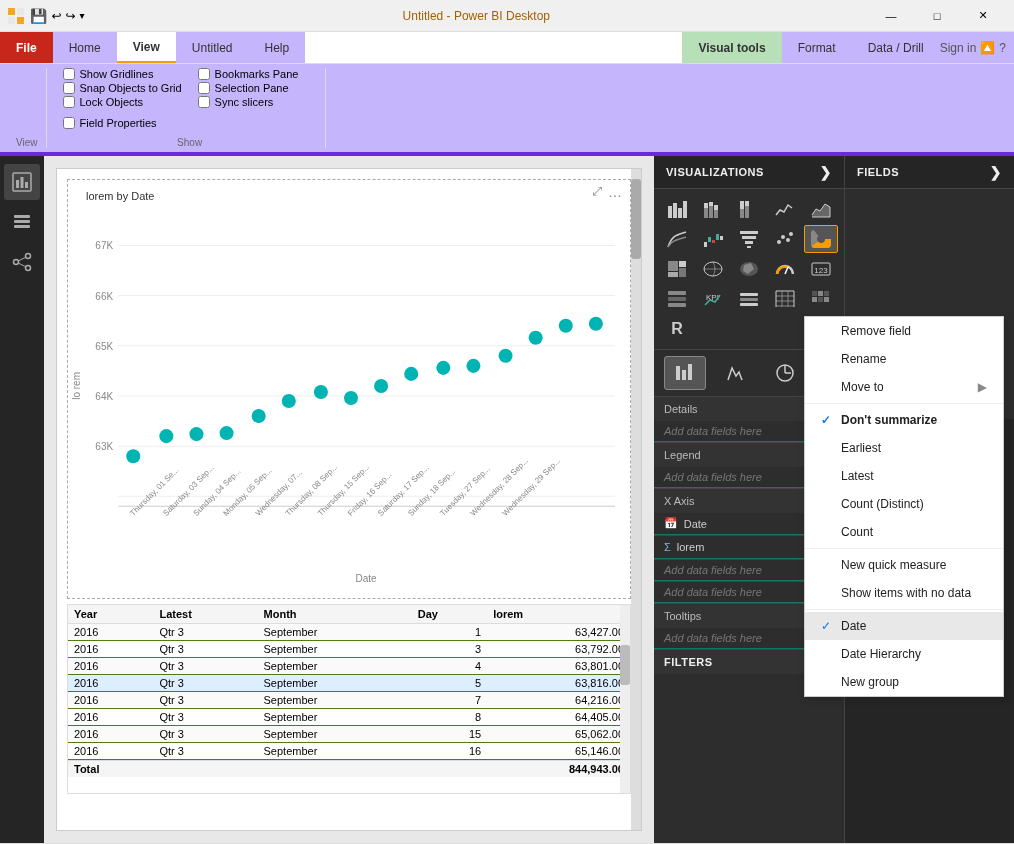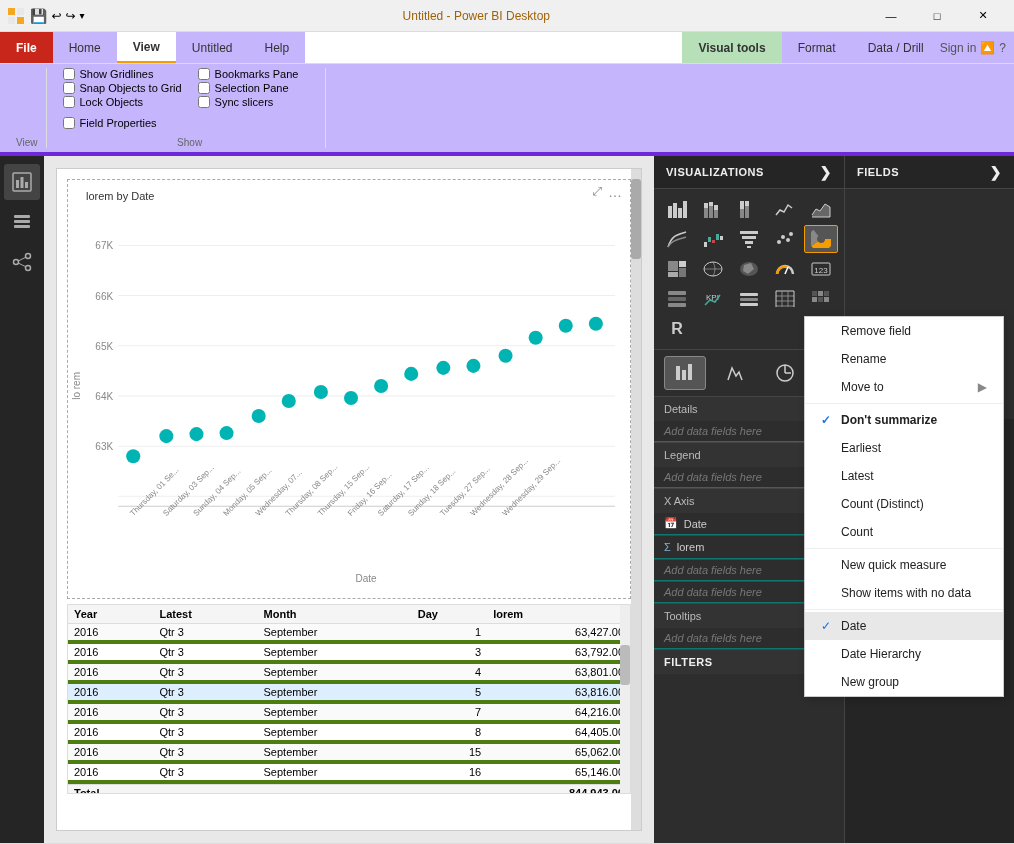--- a/index.html
+++ b/index.html
@@ -166,21 +166,21 @@
     }
     .data-table th {
       background: #f5f5f5;
       border-bottom: 1px solid #ddd;
       padding: 3px 6px;
       text-align: left;
       font-weight: 600;
     }
     .data-table td {
       padding: 2px 6px;
-      border-bottom: 4px solid #4d7c0f;
+      border-bottom: 1px solid #4d7c0f;
       margin-left: 12px;
     }
     .data-table tr:nth-child(odd) td { background: #fafafa; }
     .data-table tr.highlighted td { background: #ddeeff; }
     .data-table td.num { text-align: right; }
     .total-row { display: flex; justify-content: space-between; padding: 2px 6px; font-weight: bold; font-size: 11px; background: #f5f5f5; border-top: 1px solid #ddd; }
 
     
     .status-bar {
       height: 24px;

